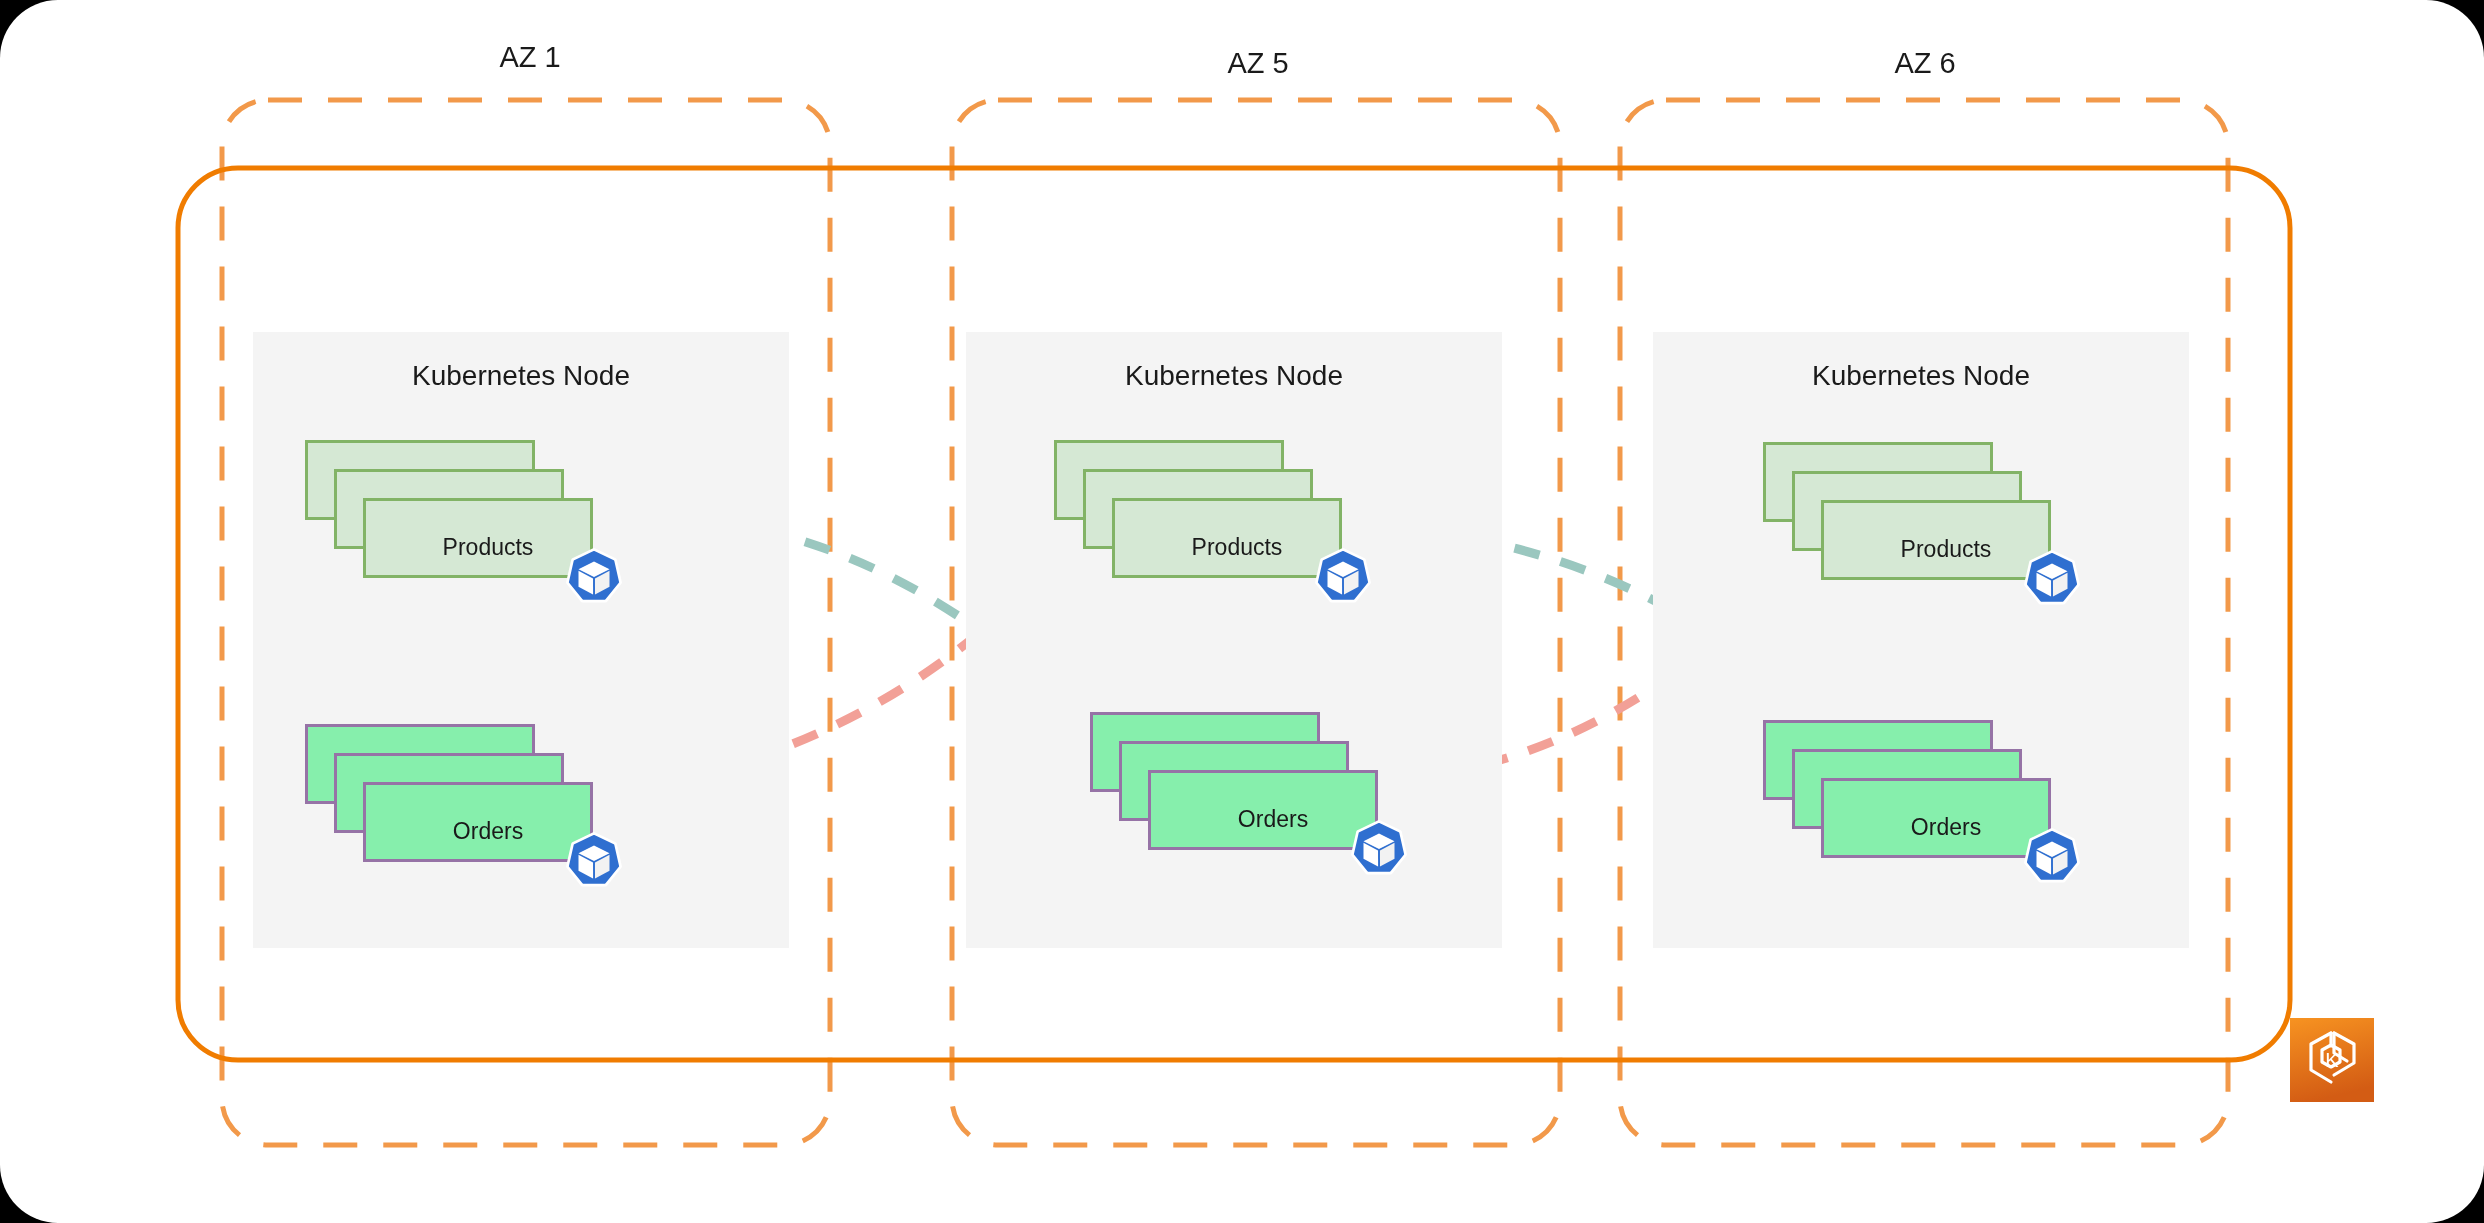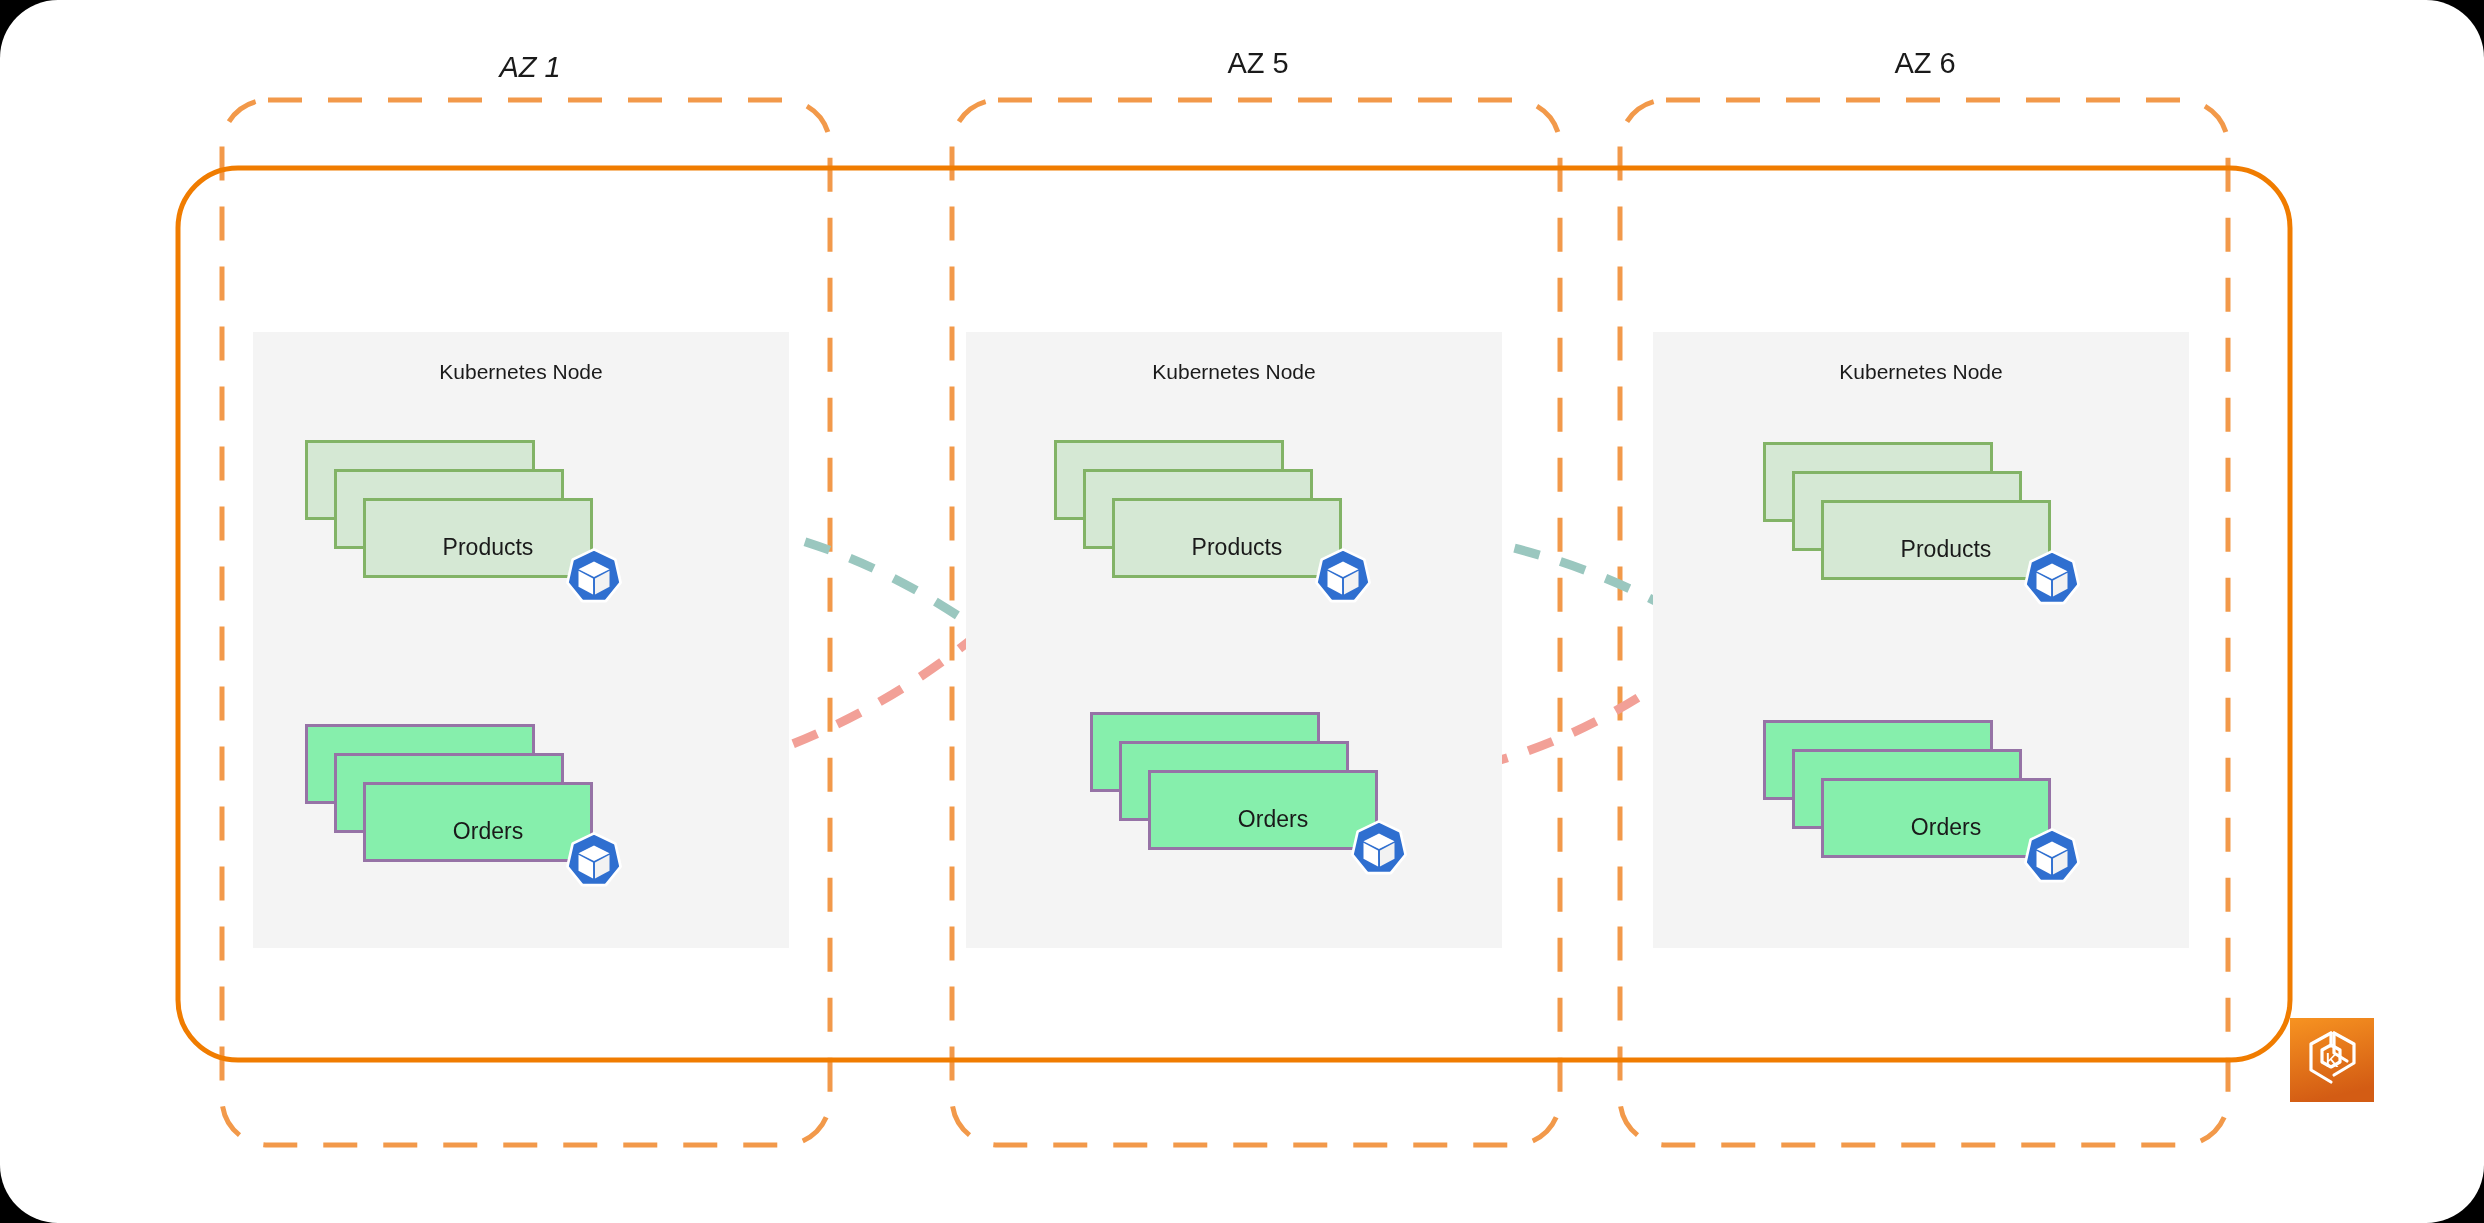--- a/index.html
+++ b/index.html
@@ -47,21 +47,21 @@
     position: absolute;
     background: #f4f4f4;
     border: none;
   }
   .node-title {
     position: absolute;
     top: 28px;
     left: 0;
     width: 100%;
     text-align: center;
-    font-size: 21px;
+    font-size: 28px;
     color: #1a1a1a;
     font-family: "Liberation Sans", sans-serif;
   }
 
   
   .pod-stack { position: absolute; }
   .pod {
     position: absolute;
     width: 230px;
     height: 80px;
@@ -124,21 +124,21 @@
 
       <path d="M 664 512 C 900 540 980 640 1098 712" fill="none" stroke="#9ac7bf" stroke-width="9" stroke-dasharray="26 22" stroke-linecap="butt" marker-end="url(#arrow-green)"></path>
 
       <path d="M 608 793 C 830 760 960 660 1052 566" fill="none" stroke="#f2a097" stroke-width="9" stroke-dasharray="26 22" stroke-linecap="butt" marker-end="url(#arrow-red)"></path>
 
       <path d="M 1420 530 C 1640 560 1730 650 1845 718" fill="none" stroke="#9ac7bf" stroke-width="9" stroke-dasharray="26 22" stroke-linecap="butt" marker-end="url(#arrow-green)"></path>
 
       <path d="M 1388 782 C 1600 760 1700 650 1802 578" fill="none" stroke="#f2a097" stroke-width="9" stroke-dasharray="26 22" stroke-linecap="butt" marker-end="url(#arrow-red)"></path>
     </svg>
 
-    <div class="az-label" style="left:380px; top:51px; width:300px;font-style:italic;">AZ 1</div>
+    <div class="az-label" style="left:380px; top:41px; width:300px;">AZ 1</div>
     <div class="az-label" style="left:1108px; top:47px; width:300px;">AZ 5</div>
     <div class="az-label" style="left:1775px; top:47px; width:300px;">AZ 6</div>
 
     <div class="node-box" style="left:253px; top:332px; width:536px; height:616px;">
       <div class="node-title">Kubernetes Node</div>
 
       <div class="pod-stack" style="left:52px; top:108px; width:300px; height:140px;">
         <div class="pod green" style="left:0px; top:0px;"></div>
         <div class="pod green" style="left:29px; top:29px;"></div>
         <div class="pod green" style="left:58px; top:58px;">

